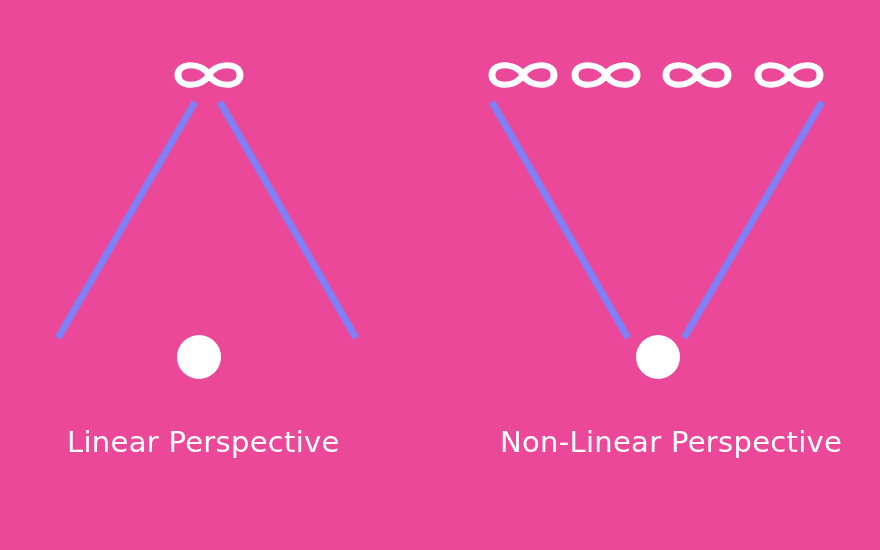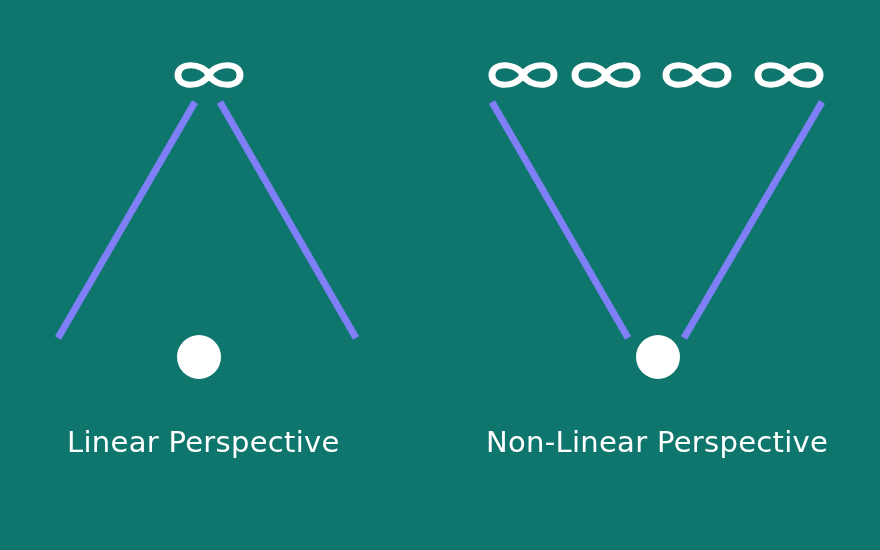--- a/index.html
+++ b/index.html
@@ -7,38 +7,38 @@
       padding: 0;
       width: 880px;
       height: 550px;
       overflow: hidden;
       background: #0000f0;
     }
     .canvas {
       position: relative;
       width: 880px;
       height: 550px;
-      background: #0f766e;
+      background: #ec4899;
     }
     svg.diagram {
       position: absolute;
       left: 0;
       top: 0;
     }
     .caption {
       position: absolute;
       color: #ffffff;
       font-family: "DejaVu Sans", sans-serif;
       font-size: 29px;
       letter-spacing: 0.3px;
       white-space: nowrap;
       line-height: 1;
     }
     .caption-left { left: 67px; top: 428px; }
-    .caption-right { left: 486px; top: 428px; }
+    .caption-right { left: 500px; top: 428px; }
   </style>
 </head>
 <body>
 
 <div class="canvas">
   <svg class="diagram" width="880" height="550" viewBox="0 0 880 550" id="diagram-svg">
     <defs>
       <path id="inf-shape" d="M 0 0 C -6 -13, -27 -13, -27 0 C -27 13, -6 13, 0 0 C 6 -13, 27 -13, 27 0 C 27 13, 6 13, 0 0 Z"></path>
     </defs>
     <g id="left-group">

